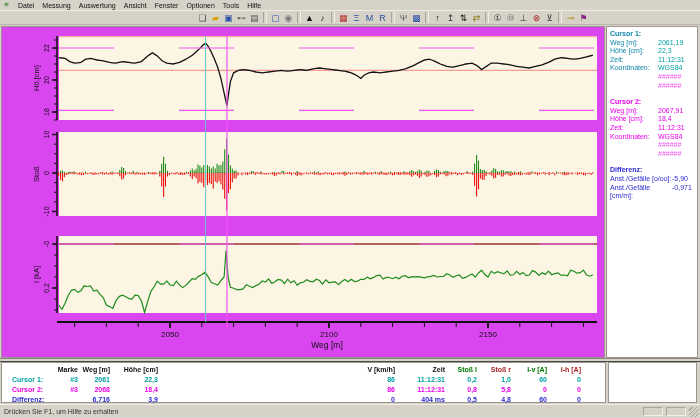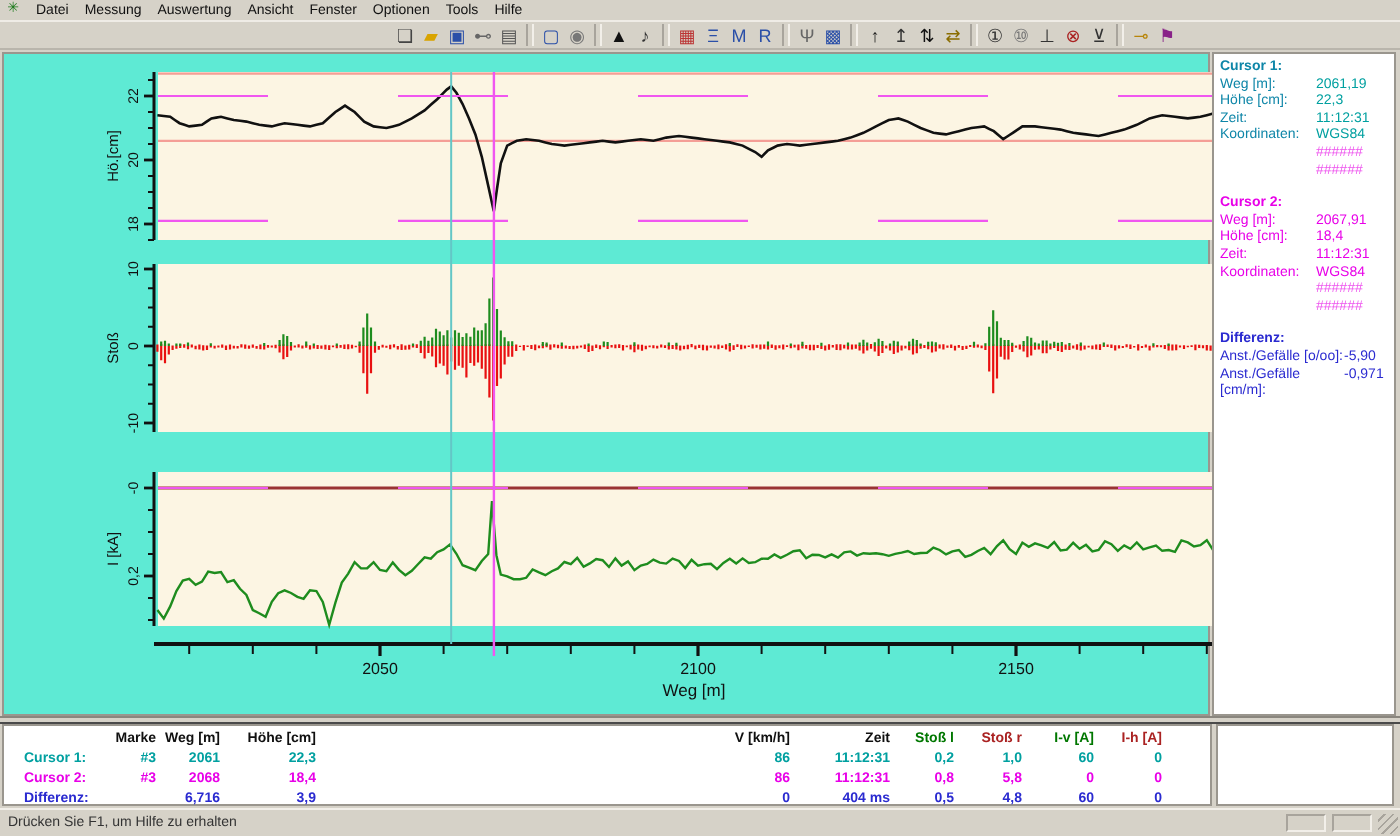--- a/index.html
+++ b/index.html
@@ -4,21 +4,21 @@
 <style>
 *{margin:0;padding:0;box-sizing:border-box;}
 html,body{width:700px;height:418px;overflow:hidden;}
 body{background:#d6d2c8;font-family:"Liberation Sans",sans-serif;position:relative;}
 .menubar{position:absolute;top:0;left:0;width:700px;height:10px;display:flex;align-items:center;background:#d6d2c8;}
 .app-icon{width:9px;height:8px;margin:0 3px 0 2px;font-size:7px;line-height:8px;color:#1c7a1c;text-align:center;}
 .menu-item{font-size:7px;line-height:9px;padding:0 4px;color:#101010;cursor:default;}
 .toolbar{position:absolute;top:10px;left:0;width:700px;height:15px;background:#d6d2c8;border-top:1px solid #efece6;border-bottom:1px solid #b9b5ac;display:flex;align-items:center;padding-left:196px;}
 .tbtn{display:inline-block;width:13px;height:13px;font-size:9px;line-height:12px;text-align:center;border:1px solid transparent;cursor:default;}
 .tsep{display:inline-block;width:4px;height:11px;border-left:1px solid #a8a49c;border-right:1px solid #f2efe9;margin:0 2px;}
-.chart-panel{position:absolute;top:26px;left:1px;width:604px;height:332px;background:#5eead4;border:1px solid #9a968e;padding-left:20px;}
+.chart-panel{position:absolute;top:26px;left:1px;width:604px;height:332px;background:#d946ef;border:1px solid #9a968e;}
 .chart-panel svg{display:block;}
 .info-panel{position:absolute;top:26px;left:606px;width:92px;height:332px;background:#ffffff;border:1px solid #9a968e;padding:3px 2px 0 3px;font-size:7px;line-height:8.6px;}
 .ip-title{font-weight:bold;}
 .ip-row{display:flex;}
 .ip-row .lbl{width:48px;flex:none;}
 .ip-gap{height:8px;}
 .c1{color:#0e86a8;}
 .c1v{color:#00a0a0;}
 .c2{color:#e800e8;}
 .dfb{color:#2a2ad0;}

